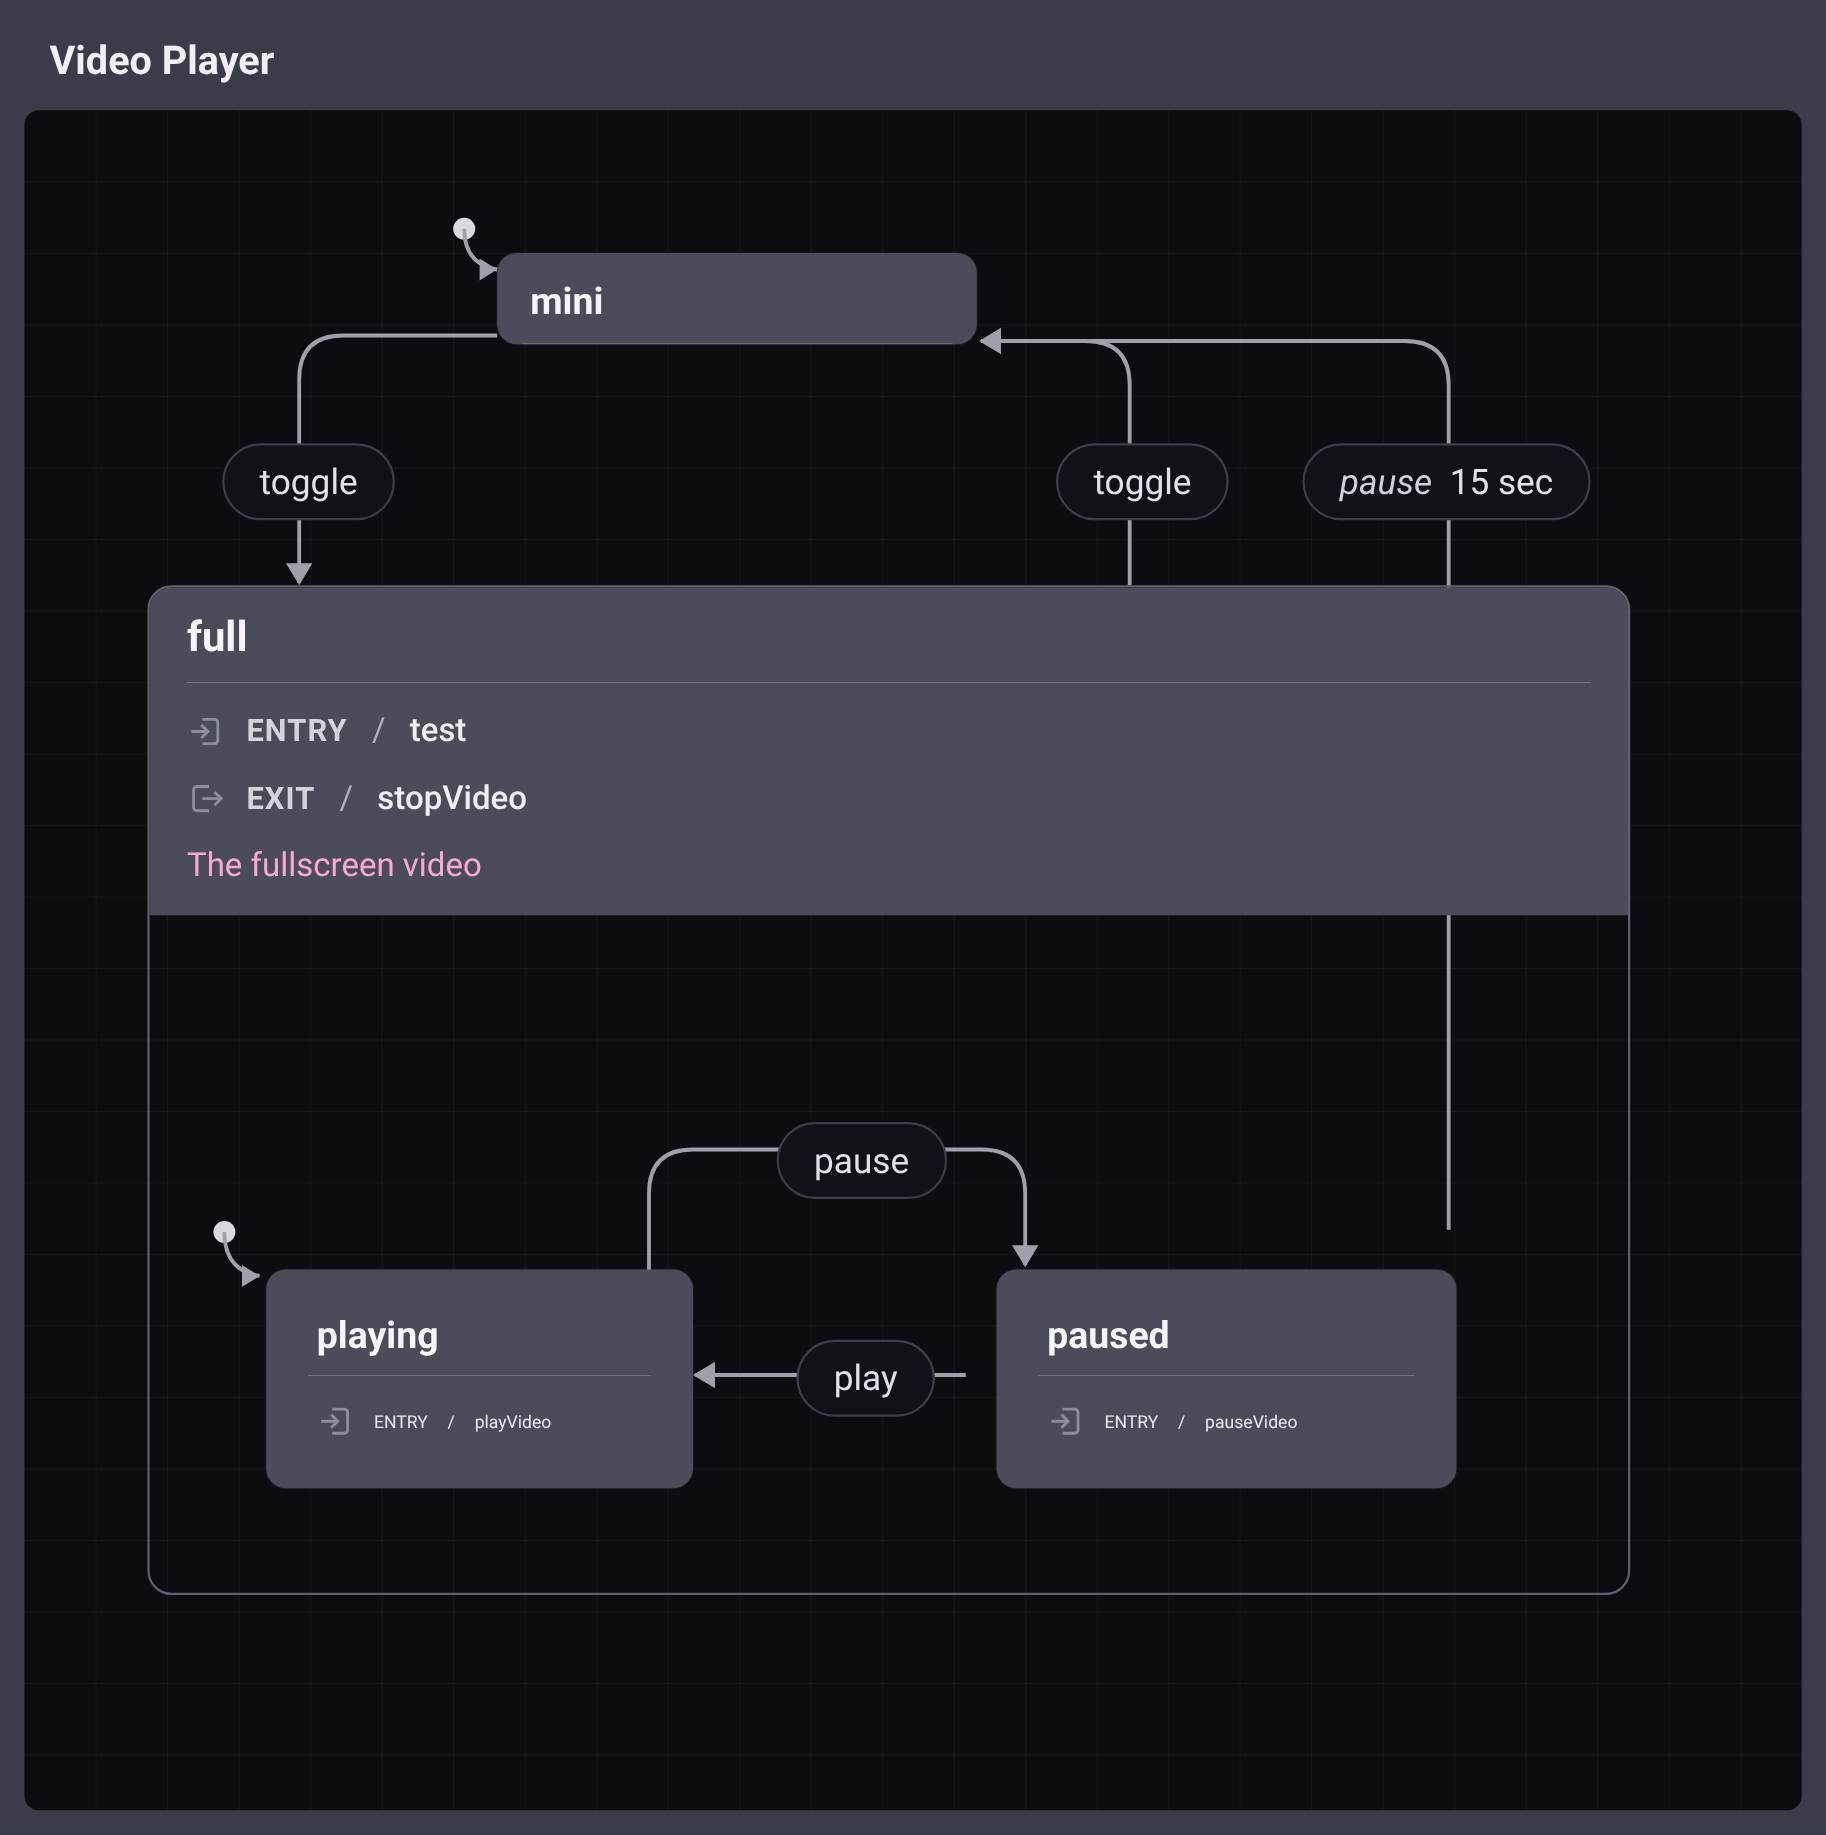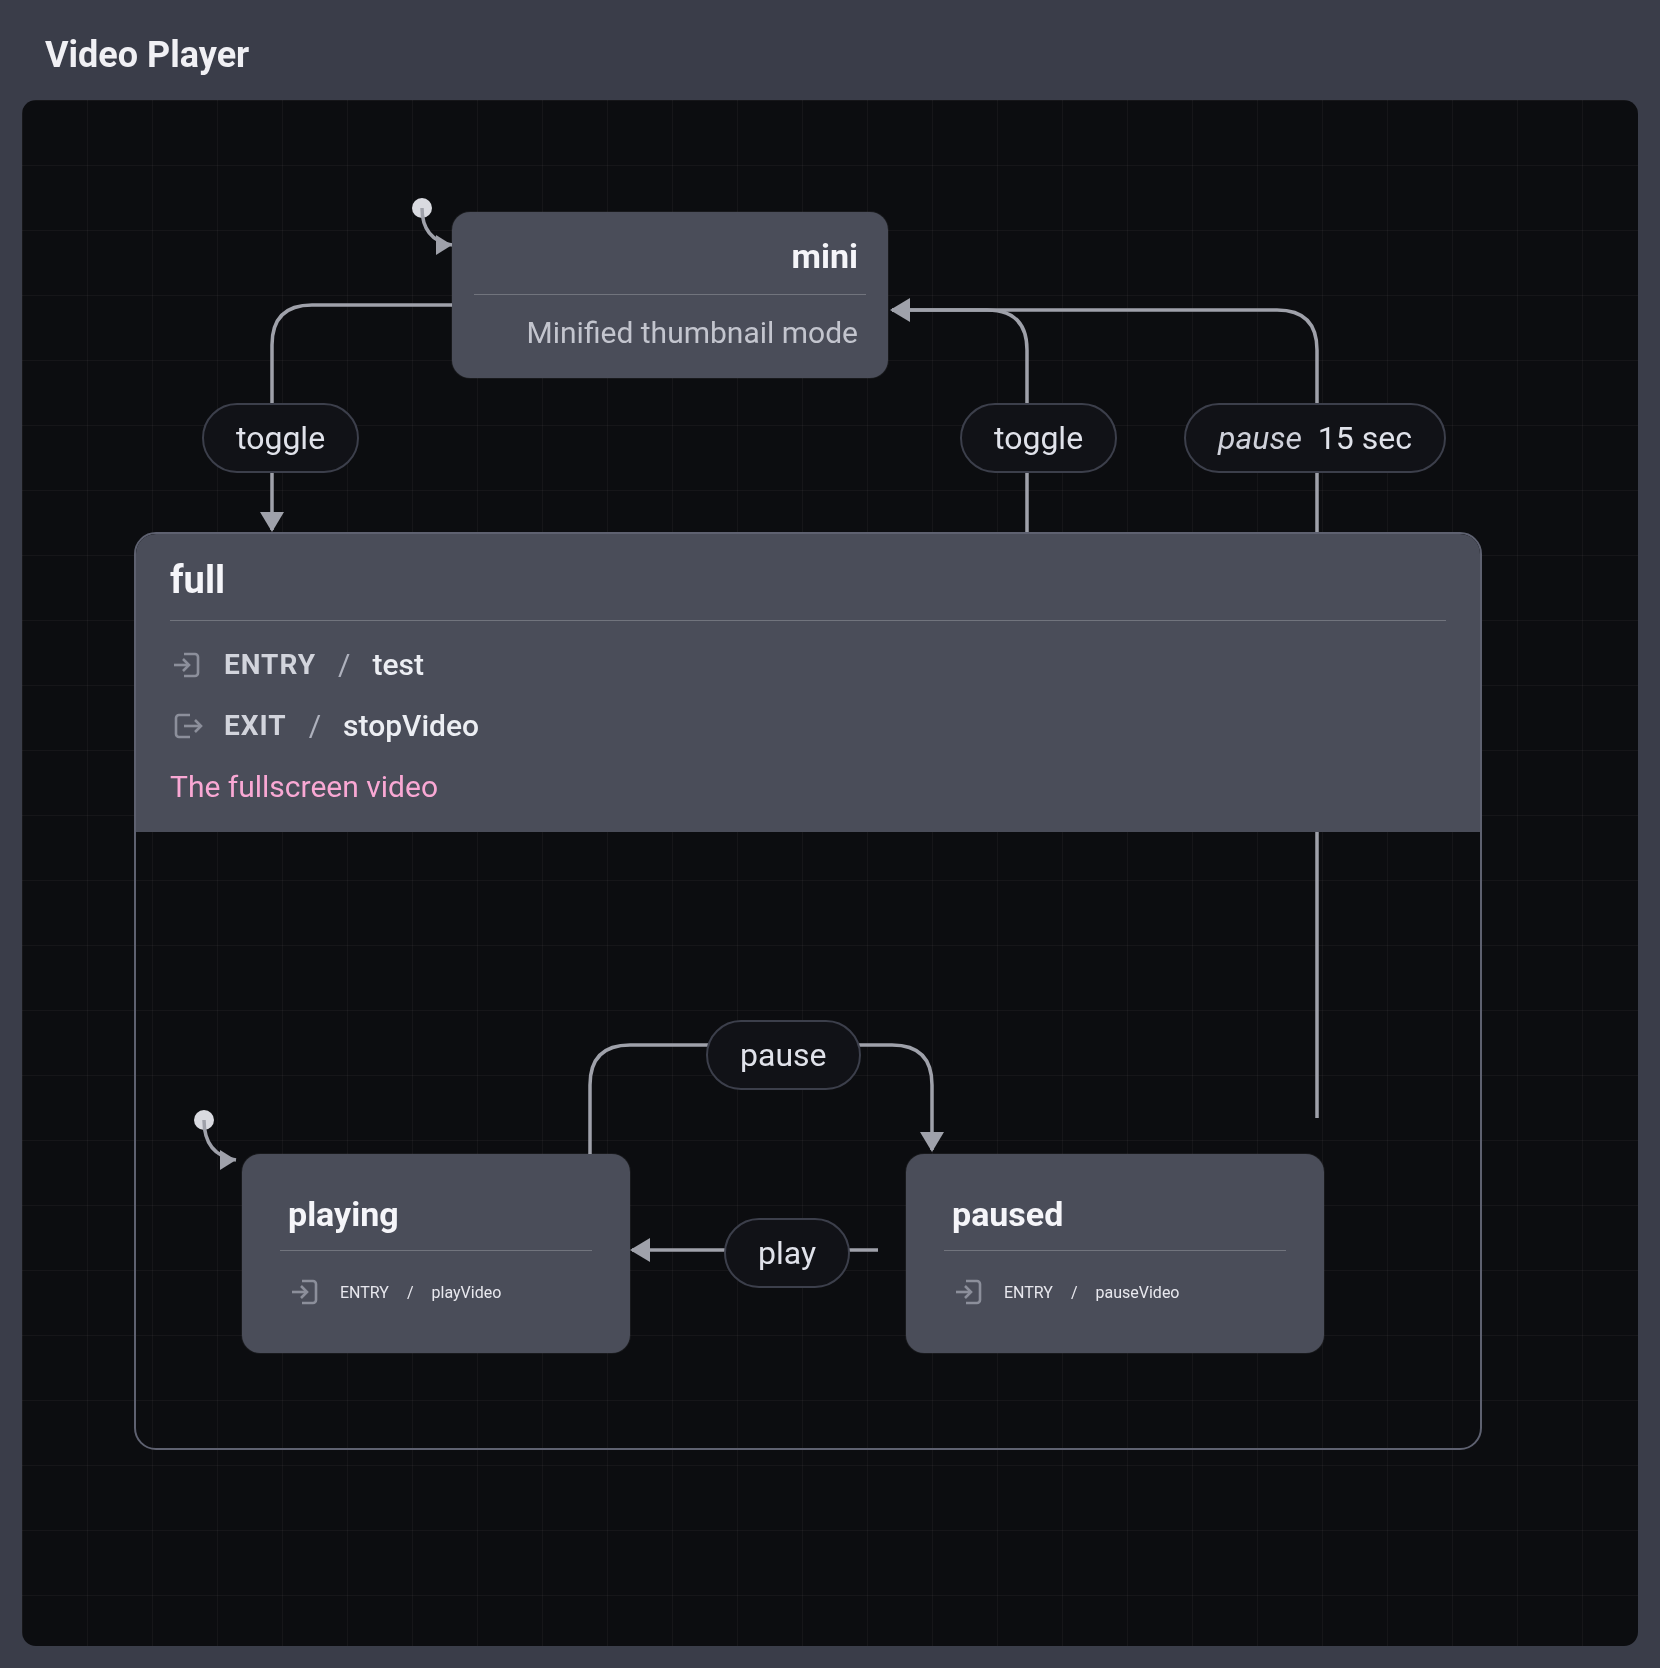--- a/index.html
+++ b/index.html
@@ -210,24 +210,23 @@
       <path d="M182 1020 Q182 1055 214 1060"></path>
       <polygon class="arrowhead" points="214,1060 198,1050 198,1070"></polygon>
 
       <path d="M568 1055 L568 985 Q568 945 608 945 L870 945 Q910 945 910 985 L910 1050"></path>
       <polygon class="arrowhead" points="910,1052 898,1032 922,1032"></polygon>
 
       <path d="M856 1150 L610 1150"></path>
       <polygon class="arrowhead" points="608,1150 628,1138 628,1162"></polygon>
     </svg>
 
-    <div class="state" style="left:430px; top:112px; width:436px;text-align:right;">
+    <div class="state" style="left:430px; top:130px; width:436px;">
       <div class="state-title">mini</div>
       <div class="divider"></div>
-      <div class="state-desc">Minified thumbnail mode</div>
     </div>
 
     <div class="pill" style="left:180px; top:303px;">
       <span>toggle</span>
     </div>
 
     <div class="pill" style="left:938px; top:303px;">
       <span>toggle</span>
     </div>
 

